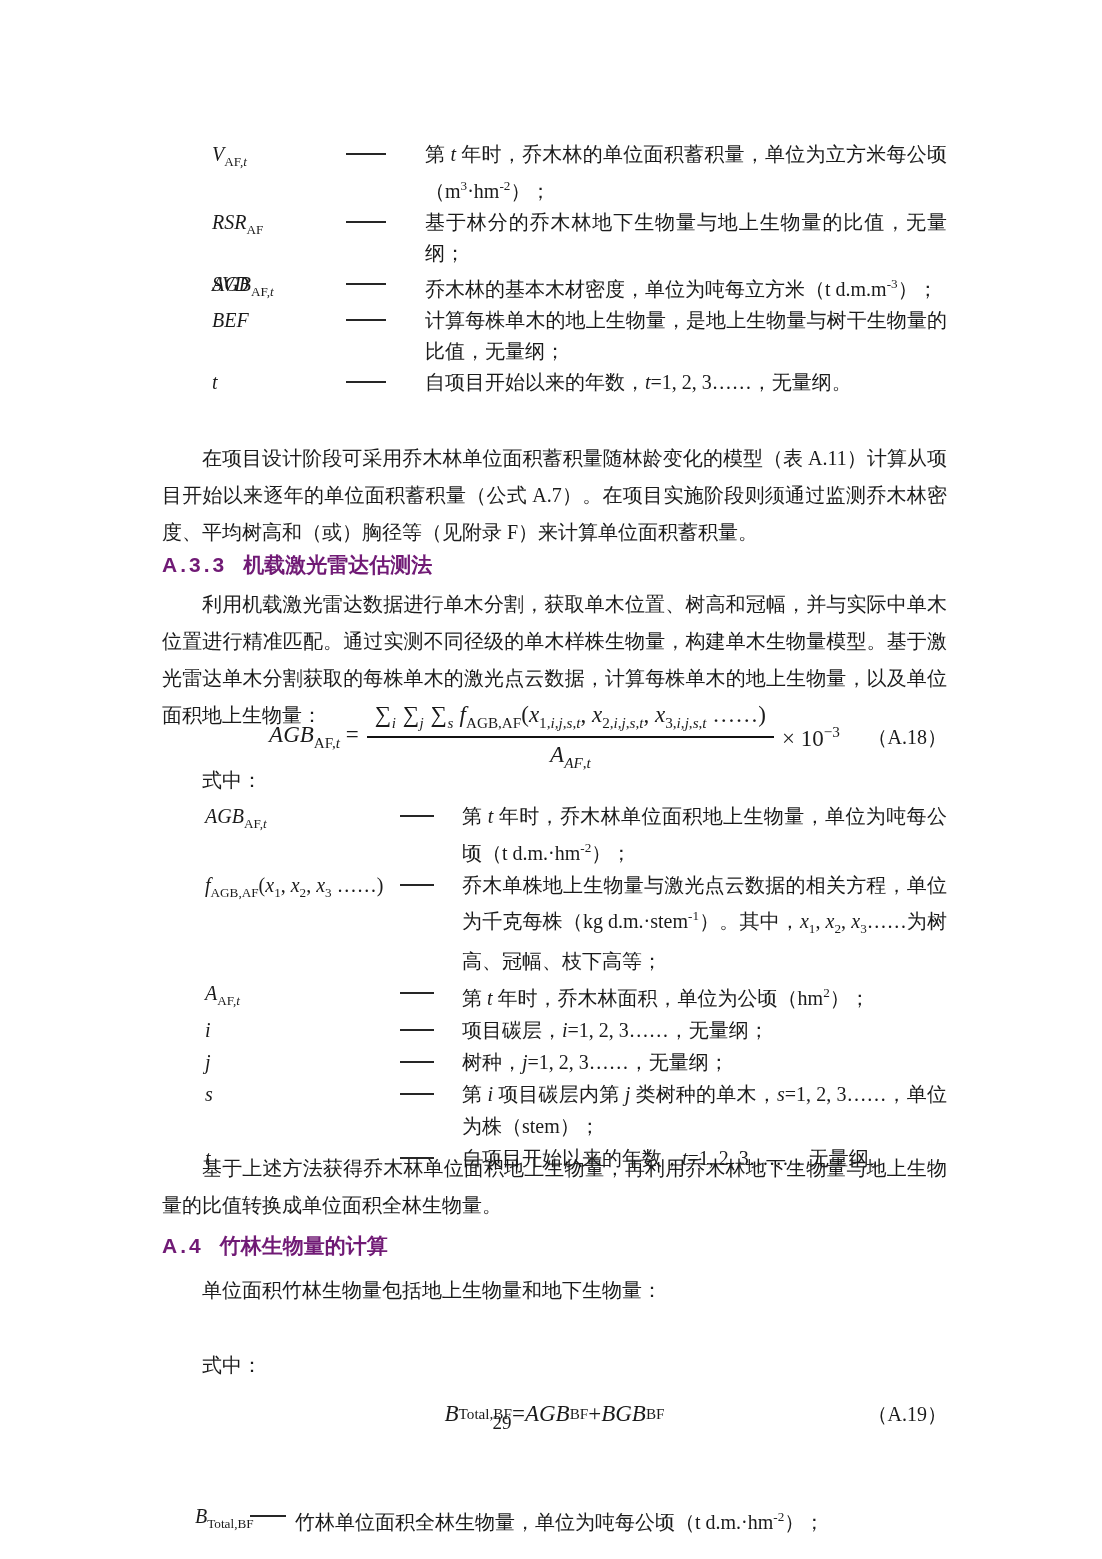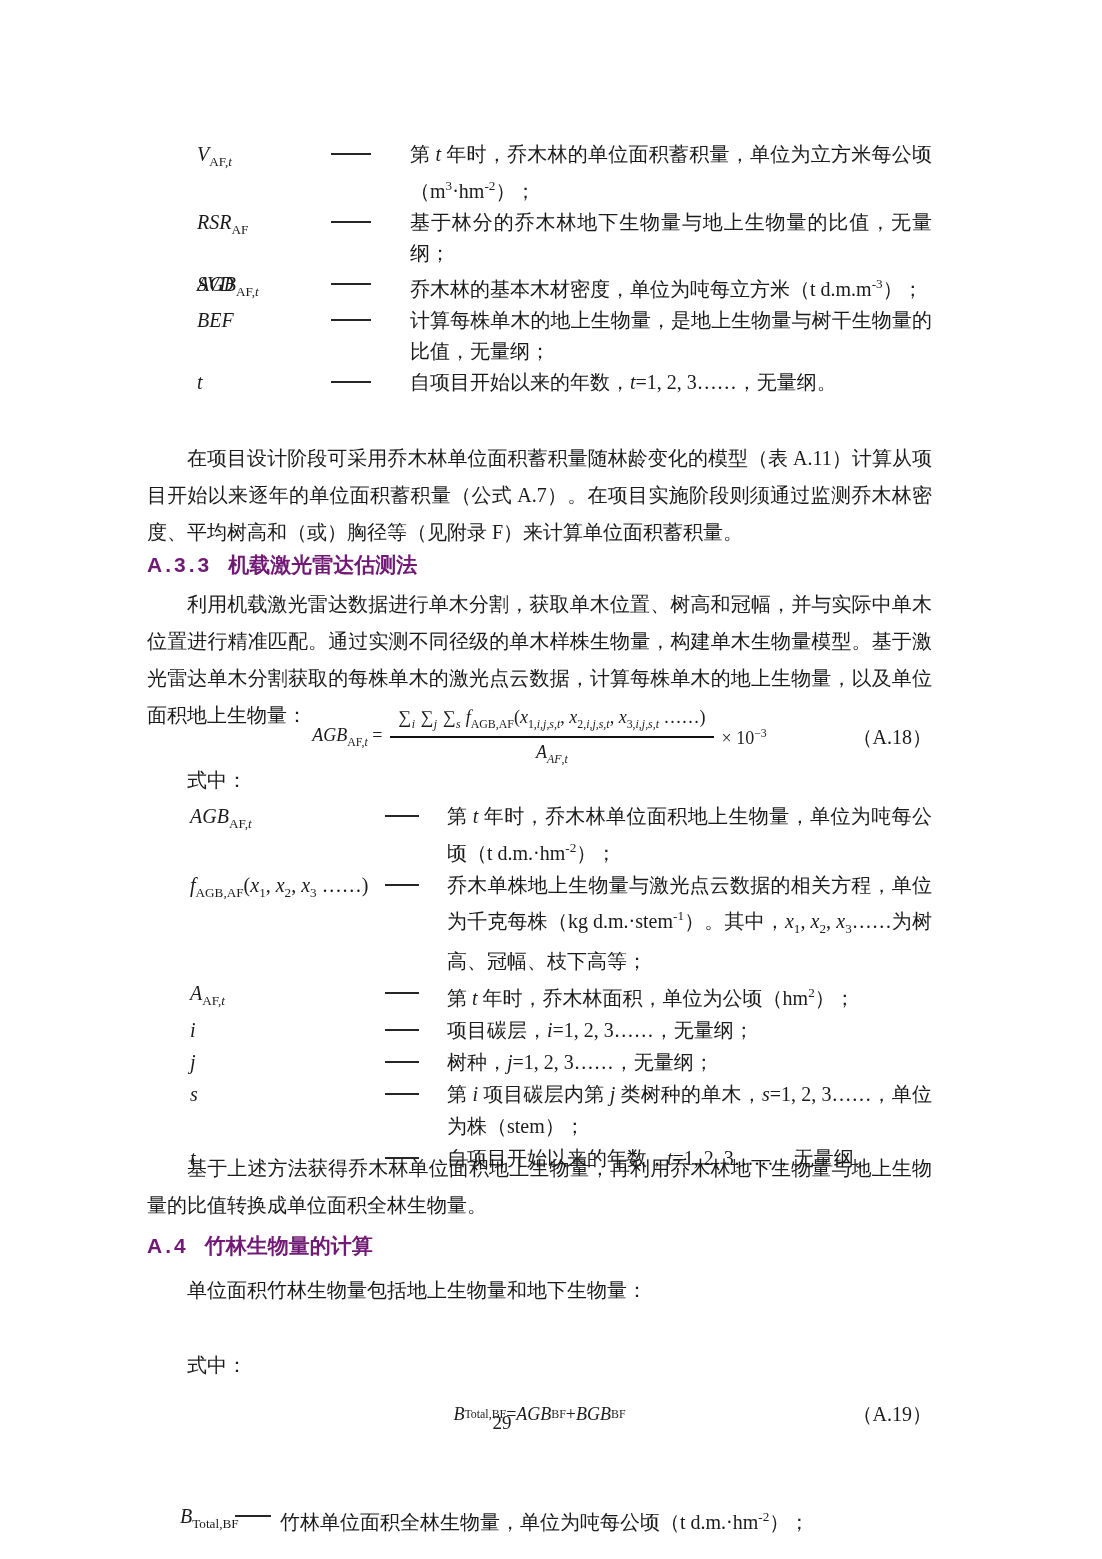--- a/index.html
+++ b/index.html
@@ -6,21 +6,21 @@
   html,body { margin:0; padding:0; background:#ffffff; }
   .page {
     position:relative;
     width:1102px; height:1559px;
     background:#ffffff;
     color:#1b1b1b;
     font-family:"Liberation Serif","DejaVu Serif",serif;
     font-size:20px;
     overflow:hidden;
   }
-  .abs { position:absolute; left:147px; width:785px; }
+  .abs { position:absolute; left:162px; width:785px; }
 
   
   .defrow { position:relative; text-align:justify; }
   .dl1 { line-height:31px; }
   .dl1 .defrow { padding-left:263px; }
   .dl1 .term { position:absolute; left:50px; top:0; }
   .dl1 .dash { position:absolute; left:184px; top:14px; width:40px; height:2px; background:#262626; }
   .dl2 { line-height:32px; }
   .dl2 .defrow { padding-left:300px; }
   .dl2 .term { position:absolute; left:43px; top:0; }
@@ -33,21 +33,21 @@
   .label-line { margin:0; line-height:34px; text-indent:2em; }
 
   .heading {
     font-family:"Liberation Sans","DejaVu Sans",sans-serif;
     font-weight:bold; font-size:21px; color:#701a75;
     display:flex; gap:16px; align-items:baseline;
   }
   .h-num { letter-spacing:3px; }
 
   
-  .formula-row { display:flex; align-items:center; justify-content:center; font-size:18px; }
+  .formula-row { display:flex; align-items:center; justify-content:center; font-size:23px; }
   .formula-num { position:absolute; right:0; top:50%; transform:translateY(-50%); font-size:20px; }
   .frac { display:inline-block; vertical-align:middle; text-align:center; margin:0 8px; }
   .fnum { display:block; border-bottom:2px solid #111; padding:0 8px 4px; }
   .fden { display:block; padding-top:4px; }
   .f18-wrap { position:relative; }
   .f19-wrap { position:relative; }
   .sum-expr { letter-spacing:0.5px; }
 
   .brow { position:relative; }
   .brow .term { position:absolute; left:33px; top:0; }

